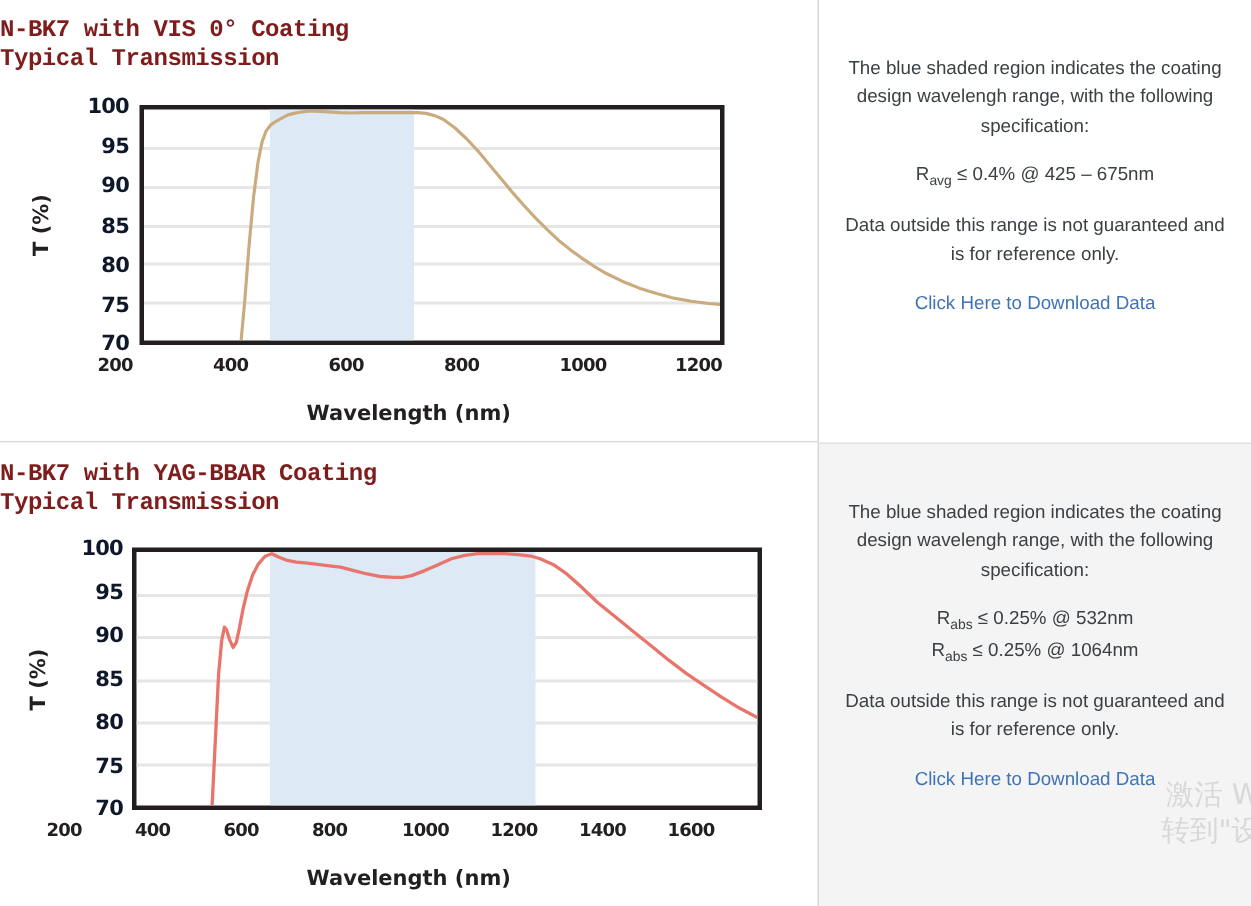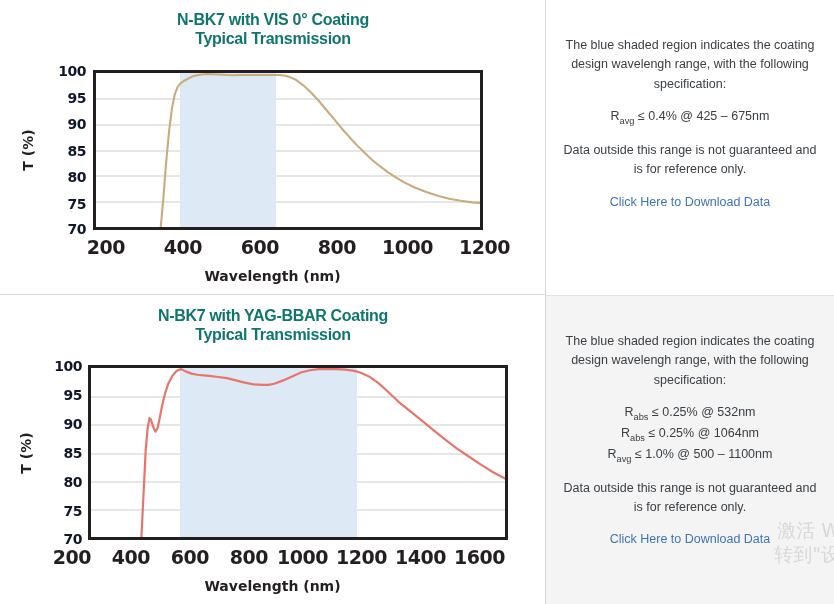--- a/index.html
+++ b/index.html
@@ -46,24 +46,24 @@
     width: 288px;
     height: 100%;
     box-sizing: border-box;
     padding: 0 14px;
   }
   #panel-text-top { background: #ffffff; }
   #panel-text-bot { background: #f4f4f4; border-top: 1px solid #e2e2e2; }
 
   
   .chart-title {
-    text-align: center;
-    font-family: Liberation Sans, sans-serif;
-    font-weight: bold;
-    color: #0f766e;
+    text-align: left;
+    font-family: Liberation Mono, monospace;
+    font-weight: bold;
+    color: #7f1d1d;
     letter-spacing: -0.3px;
     line-height: 1.18;
   }
   .chart-title .l1 { display: block; font-size: 16px; }
   .chart-title .l2 { display: block; font-size: 16px; }
   .plot-frame {
     position: absolute;
     box-sizing: border-box;
     border: 3px solid #231f20;
     background: #ffffff;
@@ -88,24 +88,24 @@
     text-align: right;
     font-family: "DejaVu Sans", sans-serif;
     font-weight: bold;
     font-size: 14px;
     color: #0f172a;
     transform: translateY(-50%);
     letter-spacing: -0.5px;
   }
   .xtick {
     position: absolute;
-    text-align: right;
-    font-family: "DejaVu Sans", sans-serif;
-    font-weight: bold;
-    font-size: 19px;
+    text-align: left;
+    font-family: "DejaVu Sans", sans-serif;
+    font-weight: bold;
+    font-size: 12px;
     color: #231f20;
     transform: translateX(-50%);
     letter-spacing: -0.5px;
   }
   .ylabel {
     position: absolute;
     font-family: "DejaVu Sans", sans-serif;
     font-weight: bold;
     font-size: 14px;
     color: #231f20;
@@ -256,21 +256,20 @@
 
       <div class="xlabel" style="left:0; top:283px;">Wavelength (nm)</div>
     </div>
 
     <div class="text-panel" id="panel-text-bot">
       <div class="tp-inner" style="top:36px;">
         <p>The blue shaded region indicates the coating design wavelengh range, with the following specification:</p>
         <p class="spec">
           <span class="spec-line"><span>R</span><sub>abs</sub><span> ≤ 0.25% @ 532nm</span></span>
           <span class="spec-line"><span>R</span><sub>abs</sub><span> ≤ 0.25% @ 1064nm</span></span>
-          <span class="spec-line"><span>R</span><sub>avg</sub><span> ≤ 1.0% @ 500 – 1100nm</span></span>
         </p>
         <p>Data outside this range is not guaranteed and is for reference only.</p>
         <a class="tp-link" href="#">Click Here to Download Data</a>
       </div>
     </div>
   </div>
 
   <div class="watermark" style="right:-6px; top:519px; text-align:right;">
     <div>激活 W</div>
     <div>转到"设</div>

